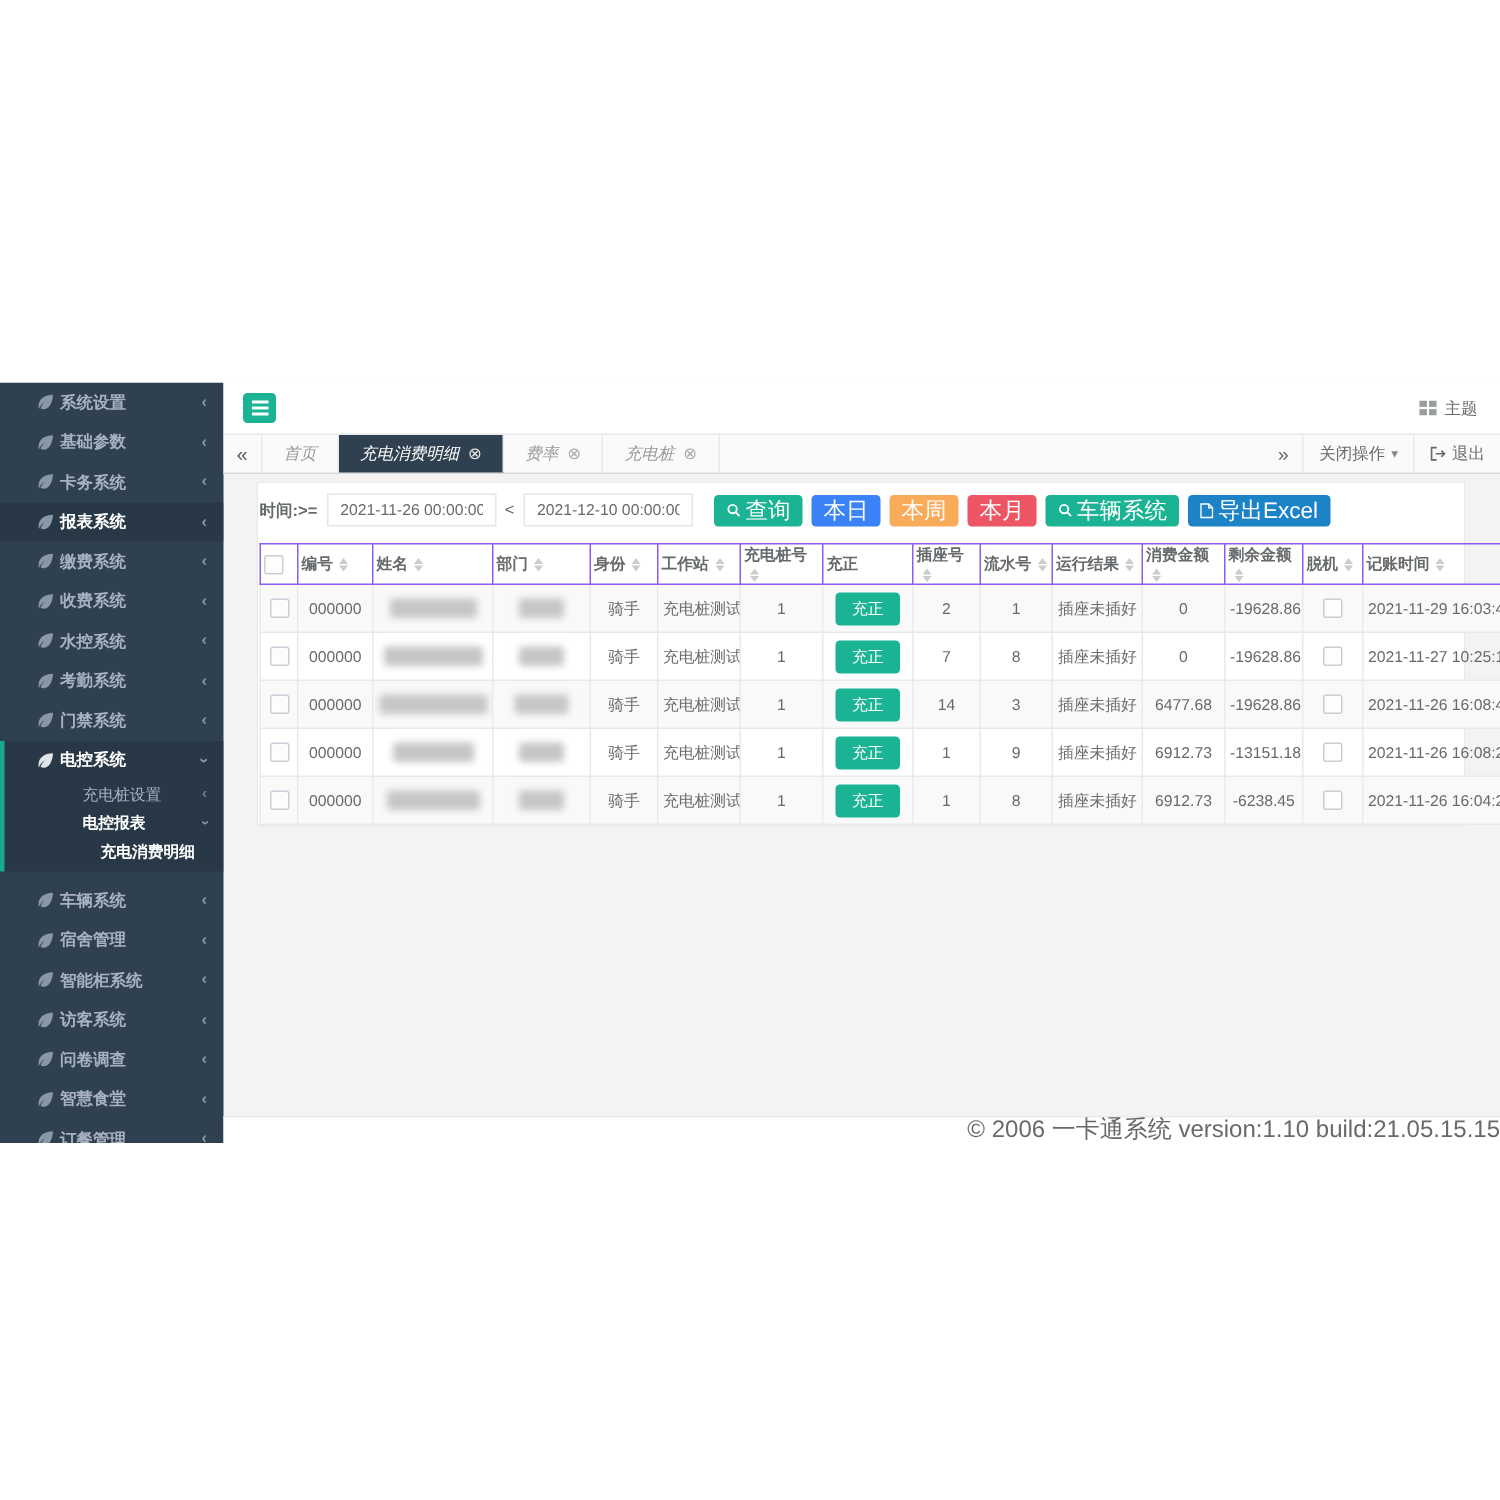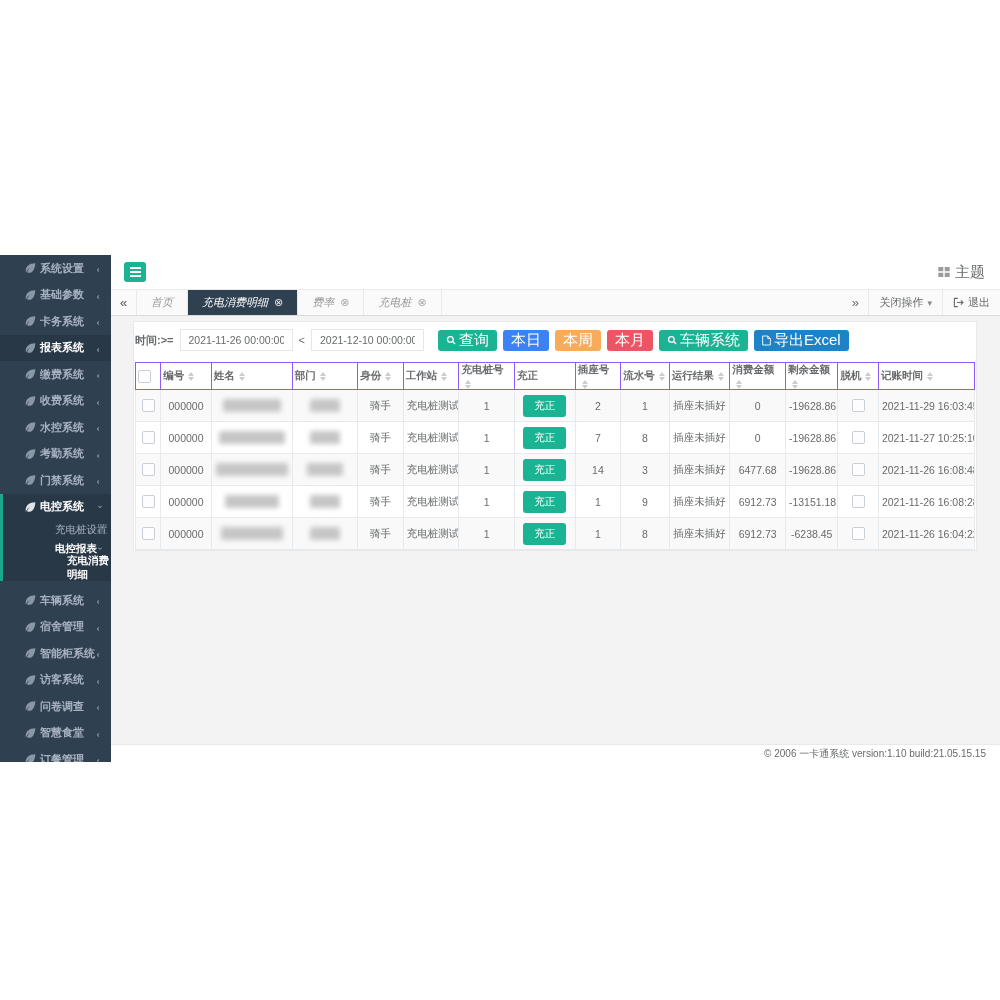--- a/index.html
+++ b/index.html
@@ -1,39 +1,39 @@
 <!DOCTYPE html>
 <html><head>
 <meta charset="utf-8">
 <style>
   * { margin:0; padding:0; box-sizing:border-box; }
   html,body { width:1000px; height:1000px; background:#fff; font-family:"Liberation Sans","DejaVu Sans",sans-serif; }
   .app { position:absolute; top:255px; left:0; width:1000px; height:507px; display:flex; overflow:hidden; background:#f3f3f4; }
 
   
-  .sidebar { width:111px; background:#2f4050; flex:none; overflow:hidden;font-family:Liberation Serif, serif; }
+  .sidebar { width:149px; background:#2f4050; flex:none; overflow:hidden; }
   .s-item { height:26.5px; display:flex; align-items:center; padding:0 10px 0 40px; color:#a7b1c2; font-size:11px; font-weight:bold; cursor:pointer; position:relative; }
   .s-item .leaf { position:absolute; left:25px; top:50%; transform:translateY(-50%); width:11px; height:11px; color:#8a97a6; }
   .s-item .chev { position:absolute; right:11px; color:#8a97a6; font-size:11px; }
   .s-item.active { background:#293846; color:#fff; }
   .s-group { border-left:3px solid #19aa8d; background:#293846; padding-bottom:4px; margin-bottom:6px; }
   .s-group .s-item { padding-left:37px; color:#fff; }
   .s-group .s-item .leaf { left:22px; color:#dfe4ea; }
   .s-sub { height:19px; display:flex; align-items:center; padding-left:52px; color:#a7b1c2; font-size:10.5px; position:relative; cursor:pointer; }
   .s-sub.expanded { color:#fff; font-weight:bold; }
   .s-sub .chev { position:absolute; right:11px; font-size:10px; color:#8a97a6; }
   .s-sub.l2 { padding-left:64px; color:#fff; font-weight:bold; }
   .chev.down { display:inline-block; transform:rotate(-90deg); }
 
   
   .main { flex:1; display:flex; flex-direction:column; min-width:0; }
   .topbar { height:34px; background:#fff; display:flex; align-items:center; justify-content:space-between; padding:0 15px 0 13px; }
   .hamburger { width:22px; height:20px; background:#1ab394; border:none; border-radius:3px; display:flex; flex-direction:column; justify-content:center; gap:2px; align-items:center; cursor:pointer; }
   .hamburger i { display:block; width:11px; height:2px; background:#fff; }
-  .theme-link { display:flex; align-items:center; gap:5px; color:#676a6c; font-size:15px; cursor:pointer; }
+  .theme-link { display:flex; align-items:center; gap:5px; color:#676a6c; font-size:11px; cursor:pointer; }
   .theme-link svg { color:#9a9da0; }
 
   .tabbar { height:27px; background:#fafafa; border-top:1px solid #e7eaec; border-bottom:1px solid #d8dbdd; display:flex; align-items:stretch; font-size:11px; color:#999; }
   .nav-arrow { width:26px; display:flex; align-items:center; justify-content:center; color:#555; font-size:13px; cursor:pointer; border-right:1px solid #e7eaec; }
   .tab { display:flex; align-items:center; gap:6px; padding:0 14px; border-right:1px solid #e7eaec; cursor:pointer; color:#999;font-style:italic; }
   .tab.active { background:#2f4050; color:#fff; }
   .tab .close { font-size:11px; color:#aaa; cursor:pointer; }
   .tab.active .close { color:#e6e6e6; }
   .tab-spacer { flex:1; }
   .tabbar-right { display:flex; align-items:stretch; }
@@ -67,21 +67,21 @@
   .blur-name { width:58px; }
   .blur-dept { width:30px; }
   tbody tr:nth-child(2) .blur-name { width:66px; }
   tbody tr:nth-child(3) .blur-name { width:72px; }
   tbody tr:nth-child(4) .blur-name { width:54px; }
   tbody tr:nth-child(5) .blur-name { width:62px; }
   tbody tr:nth-child(3) .blur-dept { width:36px; }
   .btn-cz { background:#1ab394; border:none; color:#fff; font-size:10.5px; border-radius:3px; padding:4px 11px; cursor:pointer; font-family:inherit; }
   .pagination { height:28px; display:flex; align-items:center; justify-content:flex-end; padding-right:6px; font-size:11px; color:#676a6c; }
 
-  .footer { height:18px; background:#fff; border-top:1px solid #e7eaec; display:flex; align-items:center; justify-content:flex-end; padding-right:14px; font-size:10px; color:#676a6c; }
+  .footer { height:18px; background:#fff; border-top:1px solid #e7eaec; display:flex; align-items:center; justify-content:flex-end; font-size:16px; color:#676a6c; }
 
   svg { flex:none; }
 </style>
 </head>
 <body>
 
 <div class="app">
 
   <aside class="sidebar">
     <div class="s-item">

